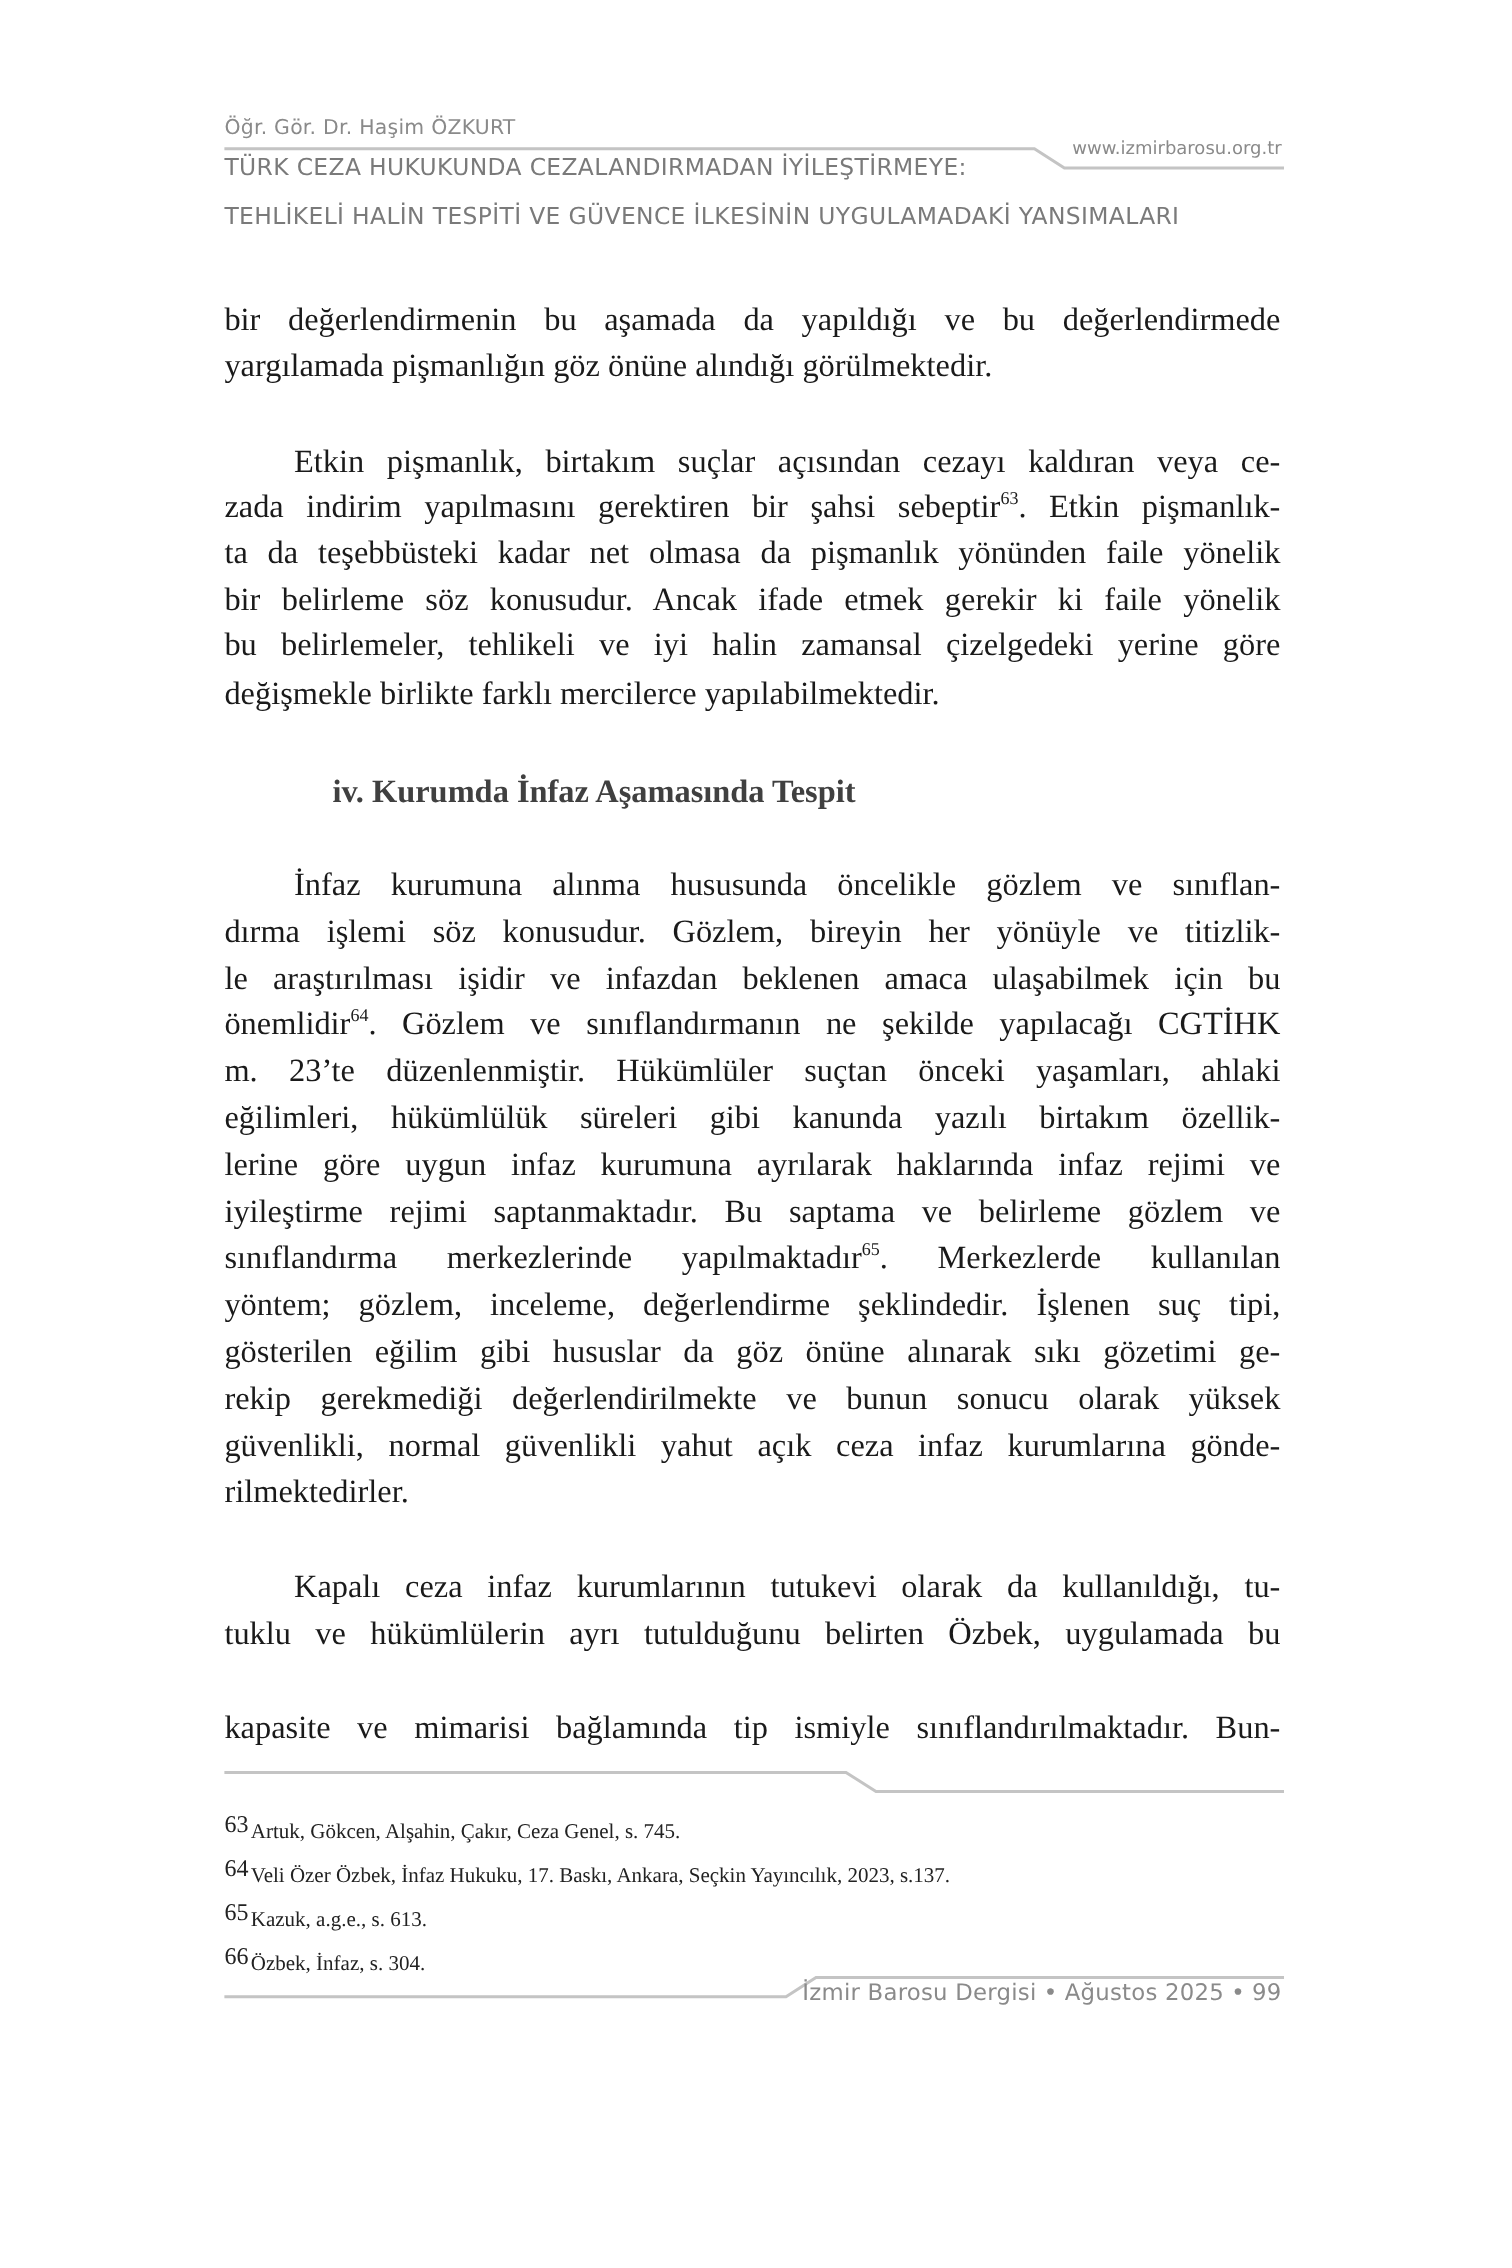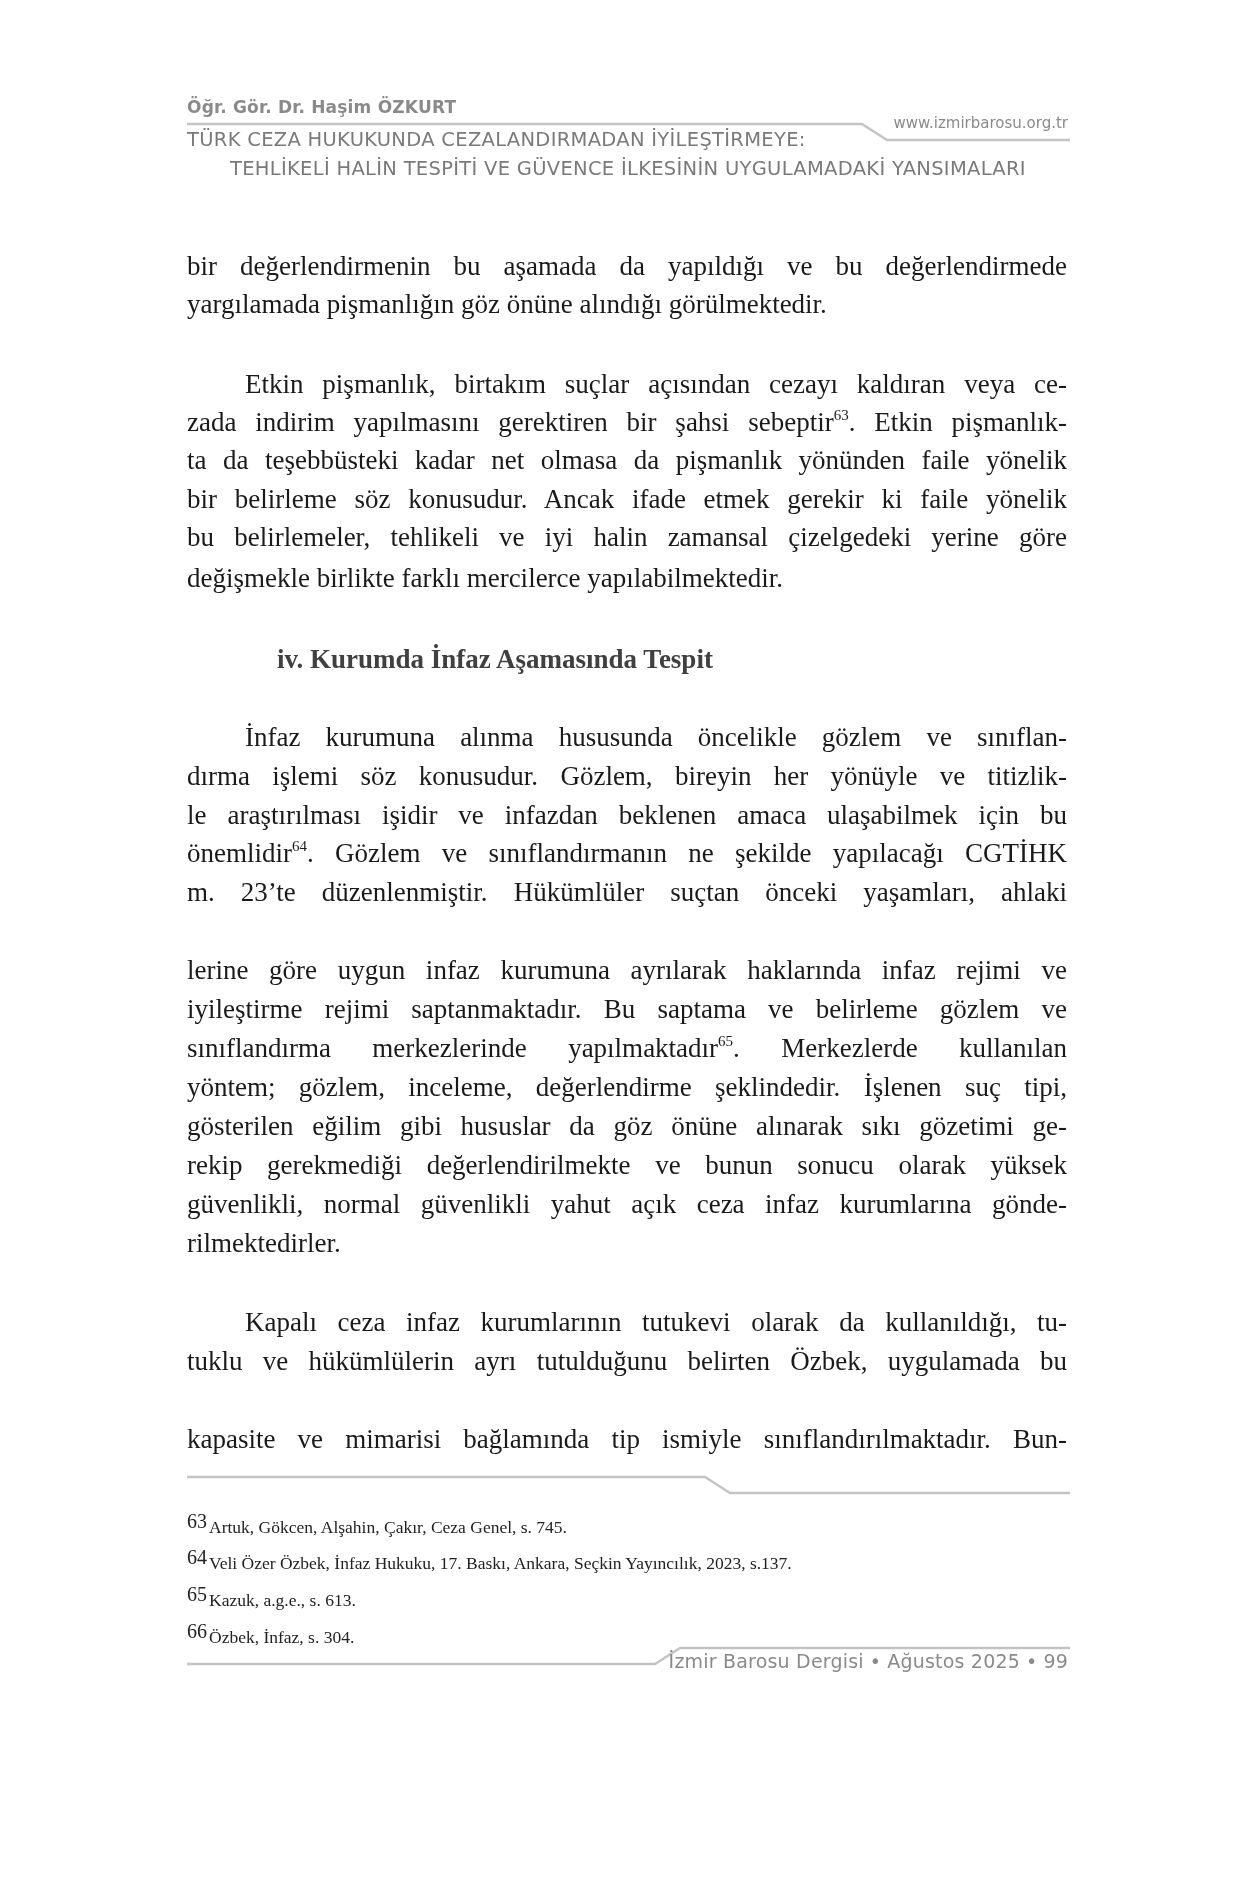--- a/index.html
+++ b/index.html
@@ -1,24 +1,24 @@
 <!DOCTYPE html>
 <html><head>
 <meta charset="utf-8">
 <style>
   html, body { margin: 0; padding: 0; background: #ffffff; }
   body { width: 1260px; height: 1890px; position: relative; overflow: hidden; }
   .page { position: absolute; left: 0; top: 0; width: 1260px; height: 1890px; background: #fff; }
 
   
-  .hdr-author { position: absolute; left: 187px; top: 97px; font-family: "DejaVu Sans", sans-serif; font-weight: bold; font-size: 17px; color: #8a8a8a; letter-spacing: 0.2px; }
+  .hdr-author { position: absolute; left: 187px; top: 97px; font-family: "DejaVu Sans", sans-serif; font-weight: normal; font-size: 17px; color: #8a8a8a; letter-spacing: 0.2px; }
   .hdr-url { position: absolute; right: 192px; top: 114px; font-family: "DejaVu Sans", sans-serif; font-size: 15px; color: #8a8a8a; text-align: center; }
   .hdr-title { position: absolute; left: 187px; font-family: "DejaVu Sans", sans-serif; font-size: 19.5px; color: #7a7a7a; letter-spacing: 0.3px; white-space: nowrap; }
   .hdr-title.l1 { top: 128px; }
-  .hdr-title.l2 { top: 157px; margin-left: 43px; }
+  .hdr-title.l2 { top: 169px; }
 
   .rule-svg { position: absolute; left: 0; top: 0; width: 1260px; height: 1890px; pointer-events: none; }
 
   
   .ln { position: absolute; left: 187px; width: 880px; font-family: "Liberation Serif", "DejaVu Serif", serif; font-size: 27px; color: #1a1a1a; white-space: nowrap; text-align: justify; text-align-last: justify; line-height: 30px; }
   .ln.last { text-align-last: left; }
   .ln.ind { left: 245px; width: 822px; }
   .ln sup { font-size: 15px; line-height: 0; vertical-align: 11px; }
   .heading { position: absolute; left: 245px; font-family: "Liberation Serif", "DejaVu Serif", serif; font-weight: bold; font-size: 27px; color: #404040; white-space: nowrap; line-height: 30px; margin-left: 32px; }
 
@@ -56,20 +56,21 @@
   <div class="ln" style="top:522px">bu belirlemeler, tehlikeli ve iyi halin zamansal çizelgedeki yerine göre</div>
   <div class="ln last" style="top:563px">değişmekle birlikte farklı mercilerce yapılabilmektedir.</div>
 
   <div class="heading" style="top:644px">iv. Kurumda İnfaz Aşamasında Tespit</div>
 
   <div class="ln ind" style="top:722px">İnfaz kurumuna alınma hususunda öncelikle gözlem ve sınıflan-</div>
   <div class="ln" style="top:761px">dırma işlemi söz konusudur. Gözlem, bireyin her yönüyle ve titizlik-</div>
   <div class="ln" style="top:800px">le araştırılması işidir ve infazdan beklenen amaca ulaşabilmek için bu</div>
   <div class="ln" style="top:838px"><span>önemlidir</span><sup>64</sup><span>. Gözlem ve sınıflandırmanın ne şekilde yapılacağı CGTİHK</span></div>
   <div class="ln" style="top:877px">m. 23’te düzenlenmiştir. Hükümlüler suçtan önceki yaşamları, ahlaki</div>
+  <div class="ln" style="top:916px">eğilimleri, hükümlülük süreleri gibi kanunda yazılı birtakım özellik-</div>
   <div class="ln" style="top:955px">lerine göre uygun infaz kurumuna ayrılarak haklarında infaz rejimi ve</div>
   <div class="ln" style="top:994px">iyileştirme rejimi saptanmaktadır. Bu saptama ve belirleme gözlem ve</div>
   <div class="ln" style="top:1033px"><span>sınıflandırma merkezlerinde yapılmaktadır</span><sup>65</sup><span>. Merkezlerde kullanılan</span></div>
   <div class="ln" style="top:1072px">yöntem; gözlem, inceleme, değerlendirme şeklindedir. İşlenen suç tipi,</div>
   <div class="ln" style="top:1111px">gösterilen eğilim gibi hususlar da göz önüne alınarak sıkı gözetimi ge-</div>
   <div class="ln" style="top:1150px">rekip gerekmediği değerlendirilmekte ve bunun sonucu olarak yüksek</div>
   <div class="ln" style="top:1189px">güvenlikli, normal güvenlikli yahut açık ceza infaz kurumlarına gönde-</div>
   <div class="ln last" style="top:1228px">rilmektedirler.</div>
 
   <div class="ln ind" style="top:1307px">Kapalı ceza infaz kurumlarının tutukevi olarak da kullanıldığı, tu-</div>

